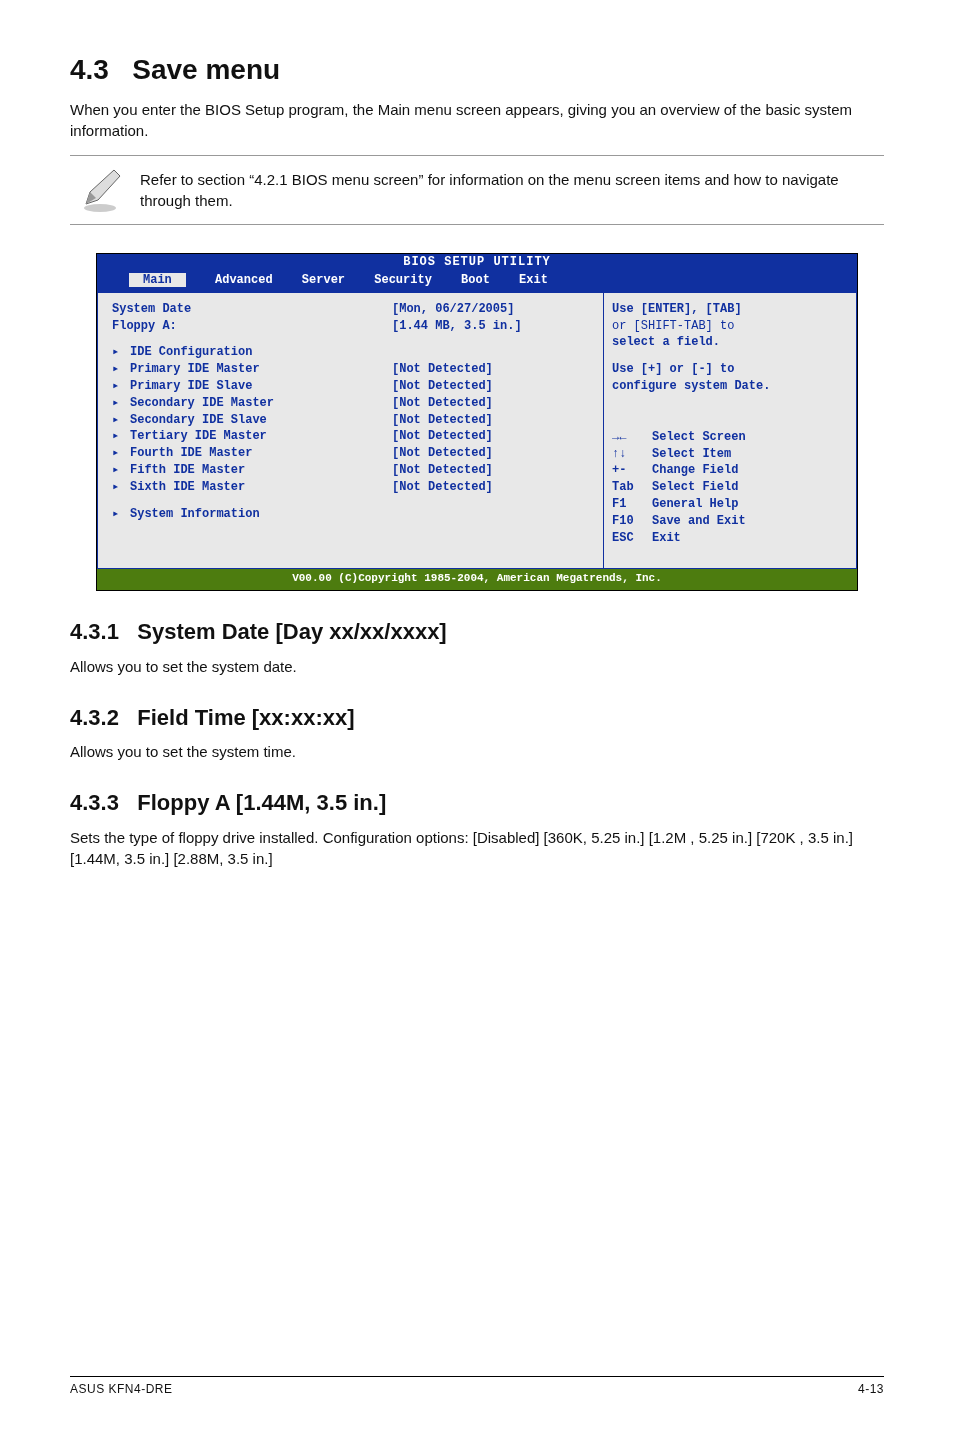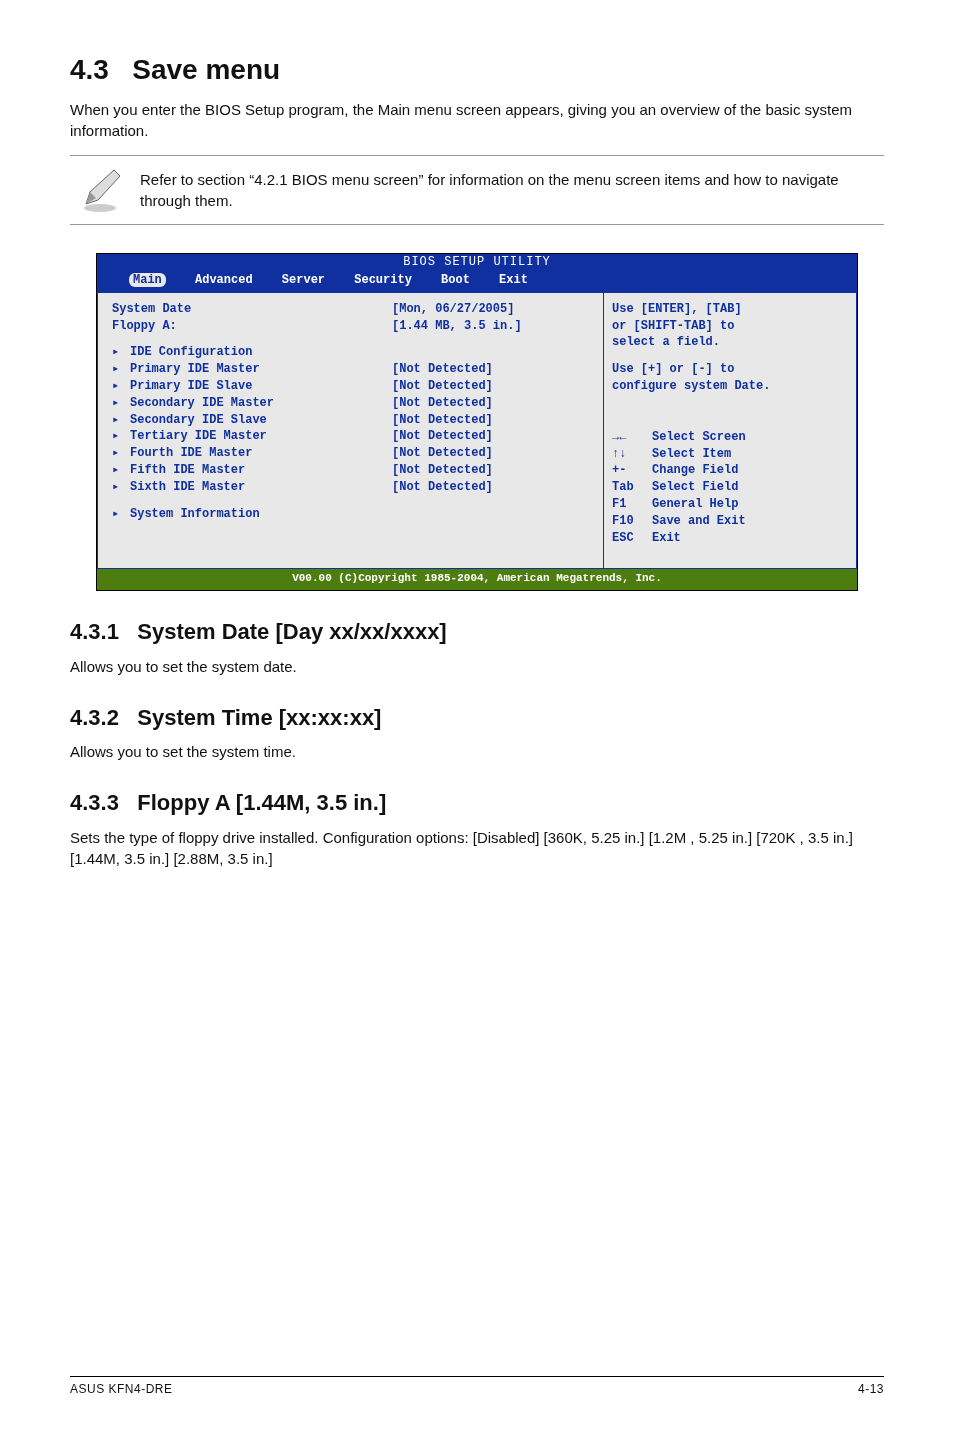--- a/index.html
+++ b/index.html
@@ -55,37 +55,36 @@
     border: 1px solid #000;
     background: #e8e8e8;
     margin: 0 auto;
     width: 760px;
   }
   .bios-title {
     background: #1030a0;
     color: #fff;
     text-align: center;
     padding: 0 0;
-    font-weight: normal;
+    font-weight: bold;
     letter-spacing: 1px;
   }
   .bios-tabs {
     background: #1030a0;
     color: #fff;
     padding: 1px 10px 3px 32px;
     font-weight: bold;
   }
   .bios-tabs span {
     margin-right: 22px;
   }
   .bios-tabs span.sel {
     background: #e8e8e8;
     color: #1030a0;
-    padding: 0 4px;
-    border-radius: 6px;
+    padding: 0 14px;
   }
   .bios-body {
     display: flex;
     border-top: 1px solid #1030a0;
   }
   .bios-left {
     flex: 1;
     padding: 8px 10px 16px 14px;
     border-left: 1px solid #1030a0;
     border-right: 1px solid #1030a0;
@@ -248,21 +247,21 @@
       <div style="height:10px"></div>
       <div class="menu-row">
         <div class="arrow">▸</div>
         <div class="label">System Information</div>
         <div class="val"></div>
       </div>
       <div style="height:30px"></div>
     </div>
     <div class="bios-right">
       <div style="font-weight:bold">Use [ENTER], [TAB]</div>
-      <div style="font-weight:bold">or [SHIFT-TAB] to</div>
+      <div style="font-weight:normal">or [SHIFT-TAB] to</div>
       <div style="font-weight:bold">select a field.</div>
       <div style="height:10px"></div>
       <div style="font-weight:bold">Use [+] or [-] to</div>
       <div style="font-weight:bold">configure system Date.</div>
       <div style="height:34px"></div>
       <div class="help-nav">
         <div class="kv">
             <div class="k">→←</div>
             <div>Select Screen</div>
           </div>
@@ -295,21 +294,21 @@
   </div>
   <div class="bios-footer">V00.00 (C)Copyright 1985-2004, American Megatrends, Inc.</div>
 </div>
 
 <h2>
   <span>4.3.1</span>&nbsp;&nbsp;&nbsp;<span>System Date [Day xx/xx/xxxx]</span>
 </h2>
 <p>Allows you to set the system date.</p>
 
 <h2>
-  <span>4.3.2</span>&nbsp;&nbsp;&nbsp;<span>System Time [xx:xx:xx]</span>
+  <span>4.3.2</span>&nbsp;&nbsp;&nbsp;<span>Field Time [xx:xx:xx]</span>
 </h2>
 <p>Allows you to set the system time.</p>
 
 <h2>
   <span>4.3.3</span>&nbsp;&nbsp;&nbsp;<span>Floppy A [1.44M, 3.5 in.]</span>
 </h2>
 <p>Sets the type of floppy drive installed. Configuration options: [Disabled] [360K, 5.25 in.] [1.2M , 5.25 in.] [720K , 3.5 in.] [1.44M, 3.5 in.] [2.88M, 3.5 in.]</p>
 
 <div class="page-footer">
   <span>ASUS KFN4-DRE</span>

